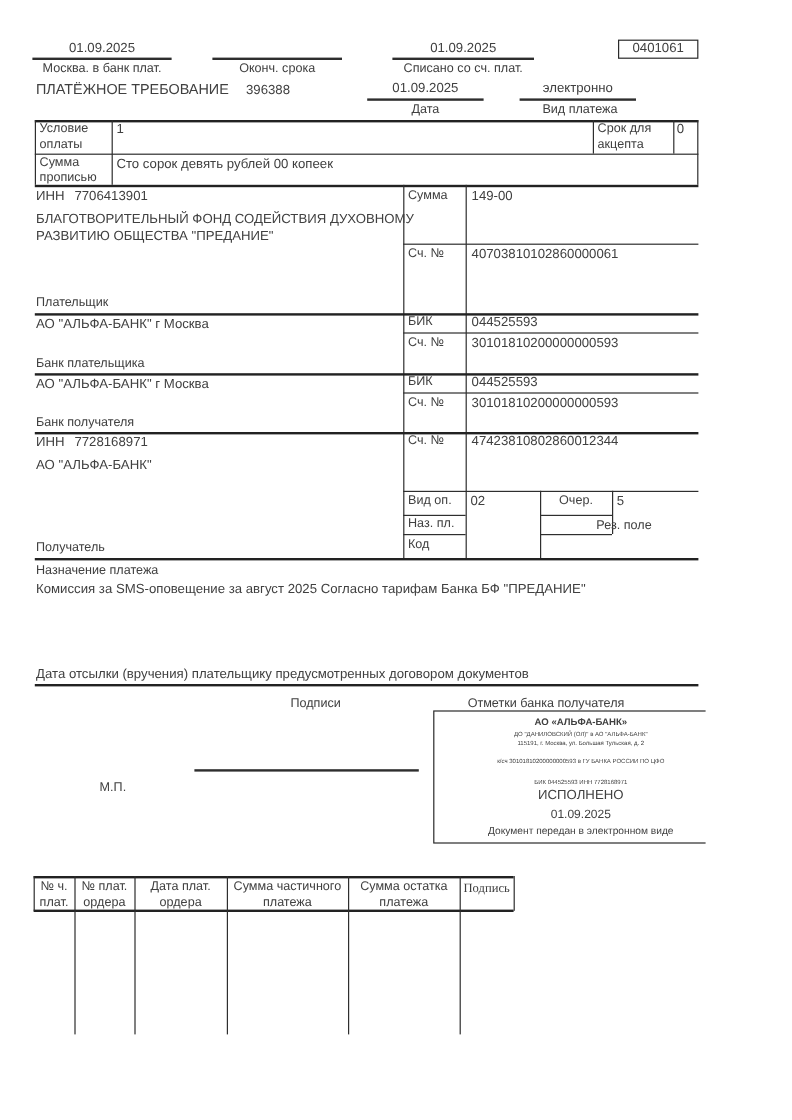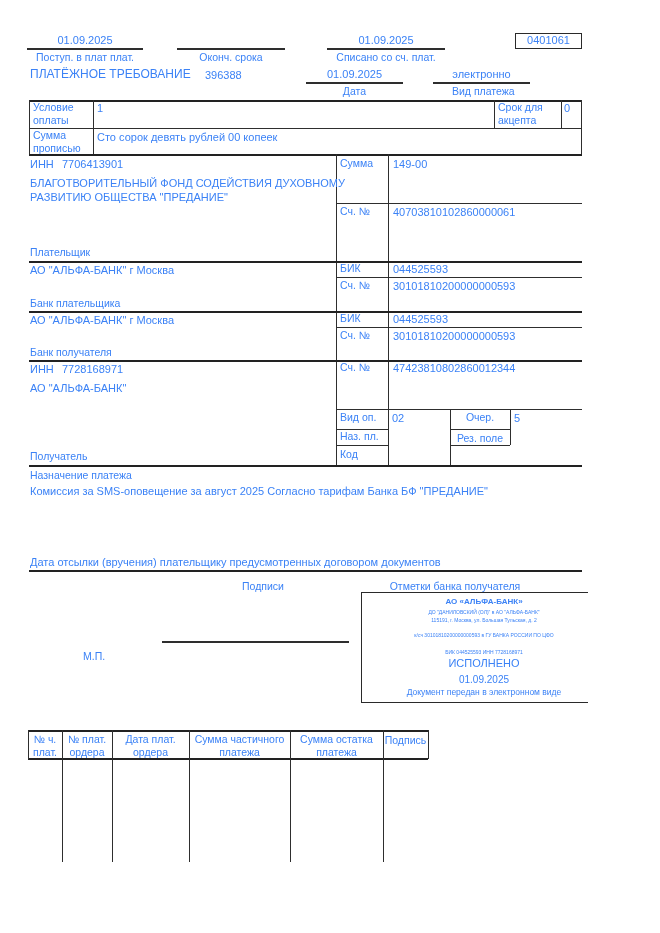--- a/index.html
+++ b/index.html
@@ -1,38 +1,38 @@
 <!DOCTYPE html>
 <html><head>
 <meta charset="utf-8">
 <style>
   html,body{margin:0;padding:0;background:#fff;}
   .page{position:relative;width:588px;height:933px;background:#ffffff;
-        font-family:"Liberation Sans", sans-serif;color:#3b82f6;overflow:hidden;}
+        font-family:"Liberation Sans", sans-serif;color:#404040;overflow:hidden;}
   .abs{position:absolute;}
   .hl{position:absolute;background:#2e2e2e;height:1px;}
   .hl15{height:1.5px;}
   .hl2{height:2px;background:#222;}
   .vl{position:absolute;background:#2e2e2e;width:1px;}
   .t10{font-size:10.5px;line-height:13px;}
   .t11{font-size:11px;line-height:14px;}
   .t12{font-size:12px;line-height:15px;}
   .c{text-align:center;}
   .pre{white-space:pre-line;}
   .box{position:absolute;border:1.5px solid #2a2a2a;box-sizing:border-box;}
   .stamp-line{position:absolute;left:0;width:100%;text-align:center;}
 </style>
 </head>
 <body>
 
 <div class="page">
 
   <div class="abs t11 c" style="left:27px;top:33px;width:116px;">01.09.2025</div>
   <div class="hl hl15" style="left:27px;top:48px;width:116px;"></div>
-  <div class="abs t10 c" style="left:15px;top:51px;width:140px;">Поступ. в плат плат.</div>
+  <div class="abs t10 c" style="left:15px;top:51px;width:140px;">Москва. в банк плат.</div>
 
   <div class="hl hl15" style="left:177px;top:48px;width:108px;"></div>
   <div class="abs t10 c" style="left:177px;top:51px;width:108px;">Оконч. срока</div>
 
   <div class="abs t11 c" style="left:327px;top:33px;width:118px;">01.09.2025</div>
   <div class="hl hl15" style="left:327px;top:48px;width:118px;"></div>
   <div class="abs t10 c" style="left:322px;top:51px;width:128px;">Списано со сч. плат.</div>
 
   <div class="box" style="left:515px;top:33px;width:67px;height:16px;">
     <div class="t11 c" style="line-height:13px;">0401061</div>
@@ -119,21 +119,21 @@
   <div class="vl" style="left:450px;top:409px;height:56px;"></div>
   <div class="vl" style="left:510px;top:409px;height:36px;"></div>
   <div class="hl" style="left:450px;top:429px;width:60px;"></div>
   <div class="hl" style="left:450px;top:445px;width:60px;"></div>
 
   <div class="abs t10" style="left:340px;top:411px;">Вид оп.</div>
   <div class="abs t11" style="left:392px;top:411px;">02</div>
   <div class="abs t10 c" style="left:450px;top:411px;width:60px;">Очер.</div>
   <div class="abs t11" style="left:514px;top:411px;">5</div>
   <div class="abs t10" style="left:340px;top:430px;">Наз. пл.</div>
-  <div class="abs t10 c" style="left:450px;top:432px;width:60px;">Рез. поле</div>
+  <div class="abs t10 c" style="left:450px;top:432px;width:60px;padding-left:40px;">Рез. поле</div>
   <div class="abs t10" style="left:340px;top:448px;">Код</div>
 
   <div class="hl hl2" style="left:29px;top:465px;width:553px;"></div>
 
   <div class="abs t10" style="left:30px;top:469px;">Назначение платежа</div>
   <div class="abs t11" style="left:30px;top:484px;">Комиссия за SMS-оповещение за август 2025 Согласно тарифам Банка БФ "ПРЕДАНИЕ"</div>
 
   <div class="abs t11" style="left:30px;top:555px;">Дата отсылки (вручения) плательщику предусмотренных договором документов</div>
   <div class="hl hl2" style="left:29px;top:570px;width:553px;"></div>
 
@@ -167,16 +167,16 @@
   <div class="abs t10 c pre" style="left:28px;top:733px;width:34px;">№ ч.
 плат.</div>
   <div class="abs t10 c pre" style="left:62px;top:733px;width:50px;">№ плат.
 ордера</div>
   <div class="abs t10 c pre" style="left:112px;top:733px;width:77px;">Дата плат.
 ордера</div>
   <div class="abs t10 c pre" style="left:189px;top:733px;width:101px;">Сумма частичного
 платежа</div>
   <div class="abs t10 c pre" style="left:290px;top:733px;width:93px;">Сумма остатка
 платежа</div>
-  <div class="abs t10 c" style="left:383px;top:734px;width:45px;">Подпись</div>
+  <div class="abs t10 c" style="left:383px;top:734px;width:45px;font-family:Liberation Serif, serif;">Подпись</div>
 
 
 </div>
 
 </body></html>

